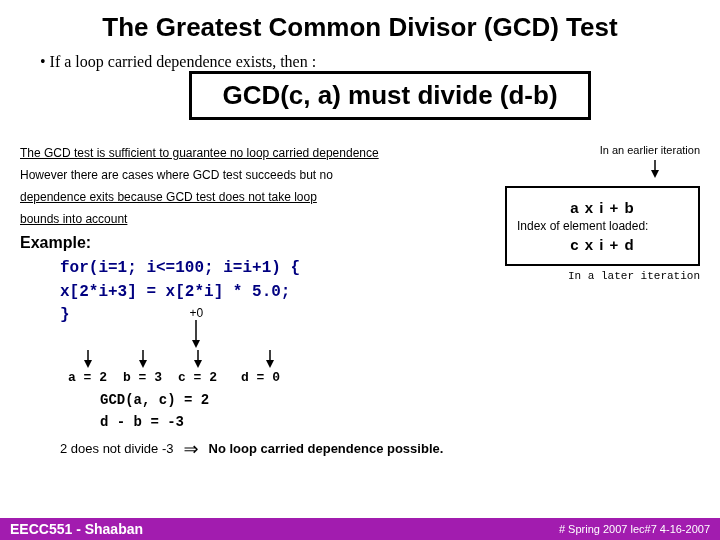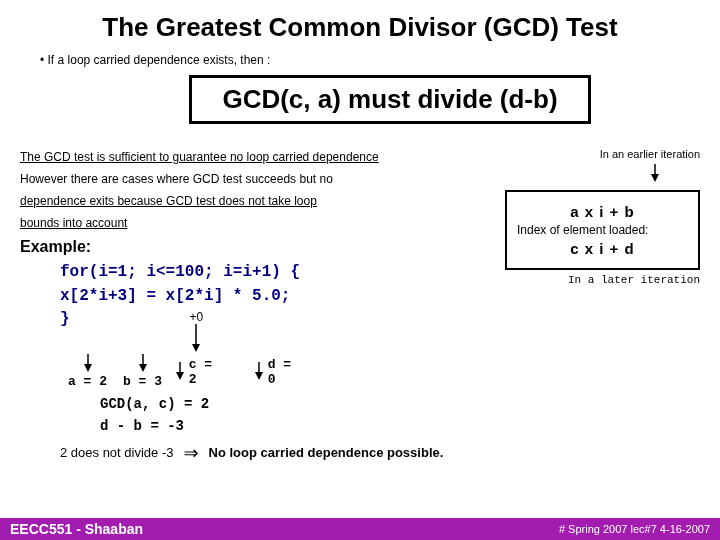--- a/index.html
+++ b/index.html
@@ -23,23 +23,22 @@
     .title {
       font-size: 26px;
       font-weight: bold;
       font-family: Arial, sans-serif;
       text-align: center;
       margin-bottom: 10px;
       color: #000;
     }
 
     .bullet-point {
-      font-size: 12px;
-      font-family: Liberation Sans, sans-serif;
-      margin-bottom: 8px;
+      font-size: 16px;
+      font-family: Liberation Serif, serif;
       padding-left: 20px;
     }
 
     .gcd-box {
       border: 3px solid #000;
       display: inline-block;
       padding: 6px 30px;
       font-size: 26px;
       font-weight: bold;
       font-family: Arial, sans-serif;
@@ -186,28 +185,28 @@
           </svg>
           <span>a = 2</span>
         </div>
         <div style="display:flex; flex-direction:column; align-items:center; width:55px;">
           <svg width="20" height="20">
             <line x1="10" y1="0" x2="10" y2="14" stroke="#000" stroke-width="1.5"></line>
             <polygon points="6,10 14,10 10,18" fill="#000"></polygon>
           </svg>
           <span>b = 3</span>
         </div>
-        <div style="display:flex; flex-direction:row; align-items:center; width:55px;">
+        <div style="display:flex; flex-direction:column; align-items:center; width:55px;">
           <svg width="20" height="20">
             <line x1="10" y1="0" x2="10" y2="14" stroke="#000" stroke-width="1.5"></line>
             <polygon points="6,10 14,10 10,18" fill="#000"></polygon>
           </svg>
           <span>c = 2</span>
         </div>
-        <div style="display:flex; flex-direction:row; align-items:center; width:55px;margin-left:24px;">
+        <div style="display:flex; flex-direction:column; align-items:flex-end; width:55px;">
           <svg width="20" height="20">
             <line x1="10" y1="0" x2="10" y2="14" stroke="#000" stroke-width="1.5"></line>
             <polygon points="6,10 14,10 10,18" fill="#000"></polygon>
           </svg>
           <span>d = 0</span>
         </div>
       </div>
 
       <div class="gcd-results">
         <div>GCD(a, c)  =  2</div>

